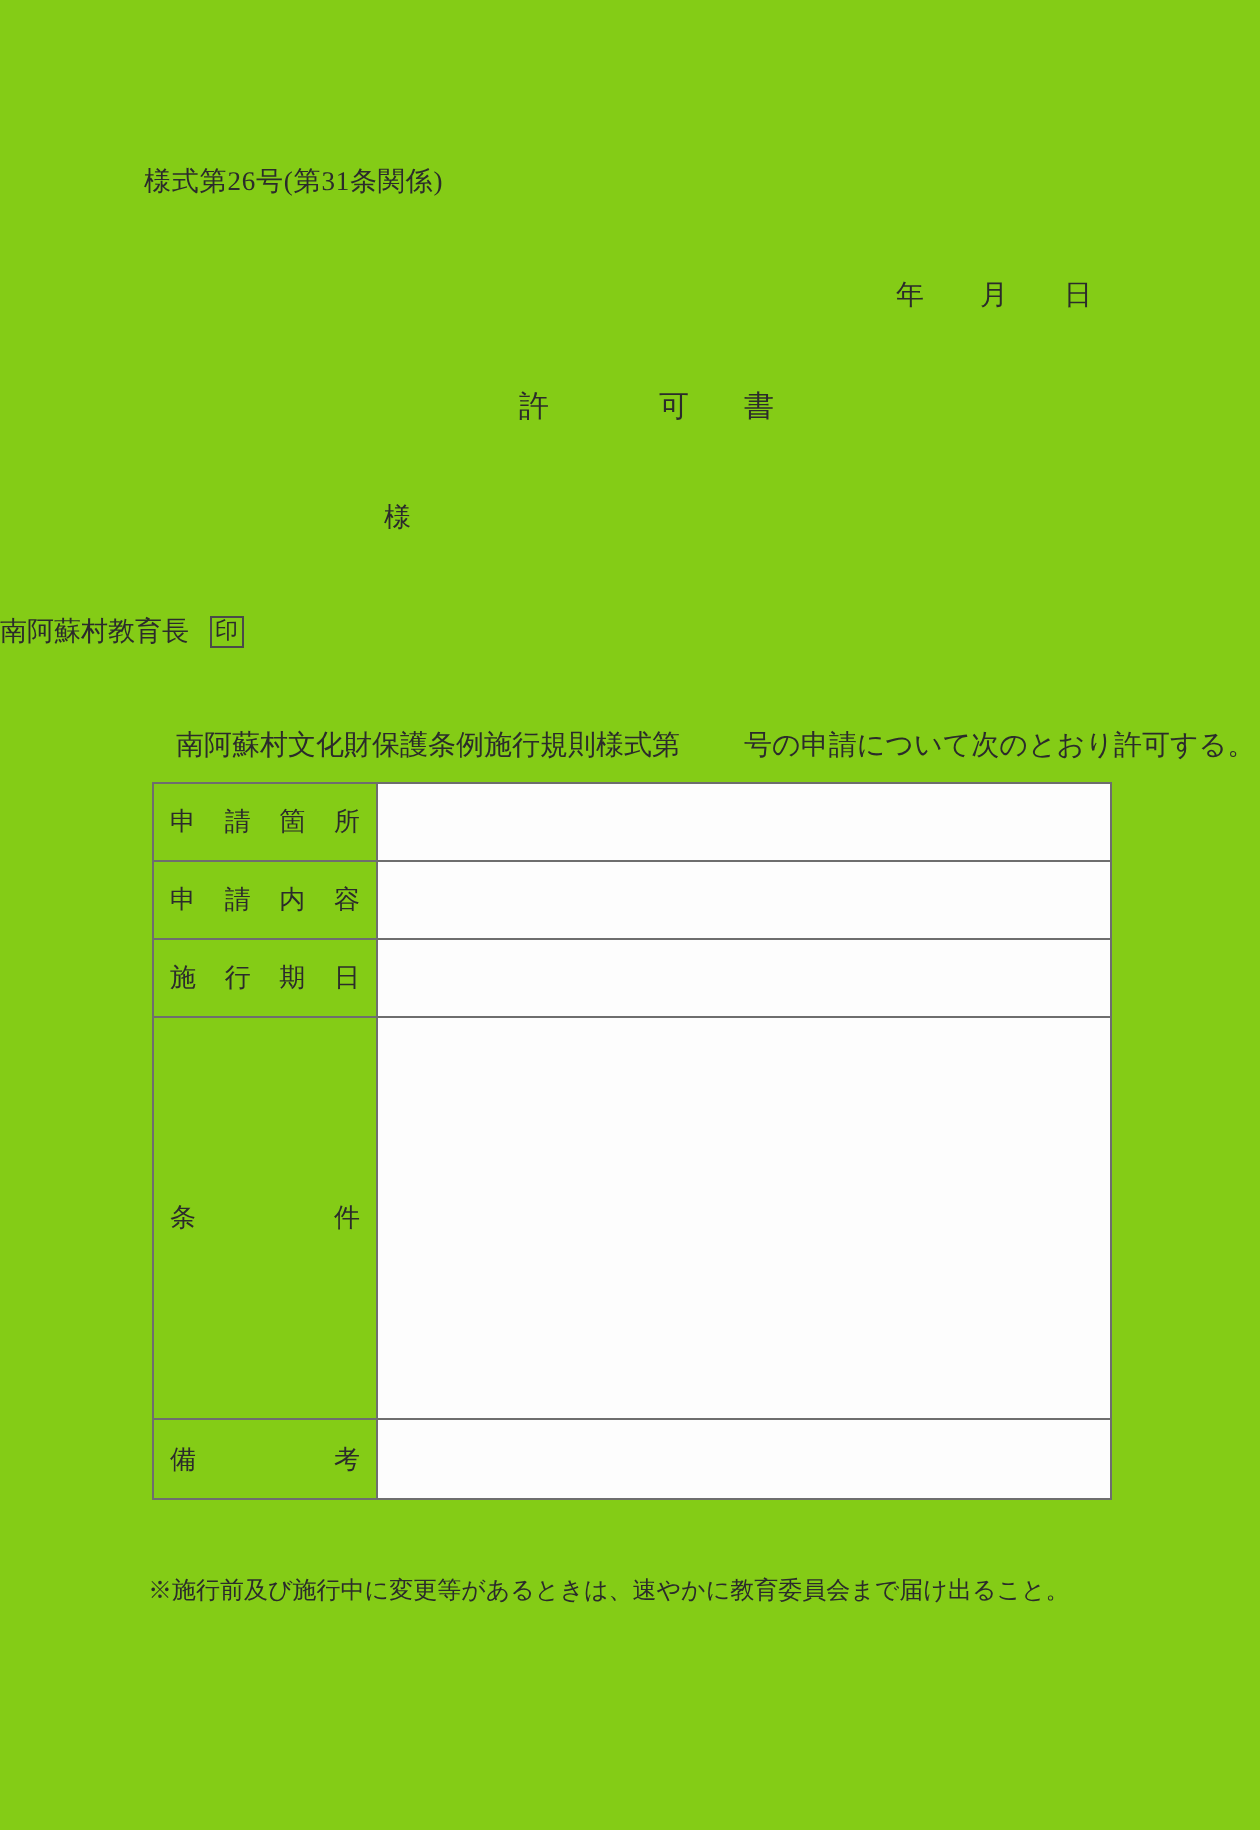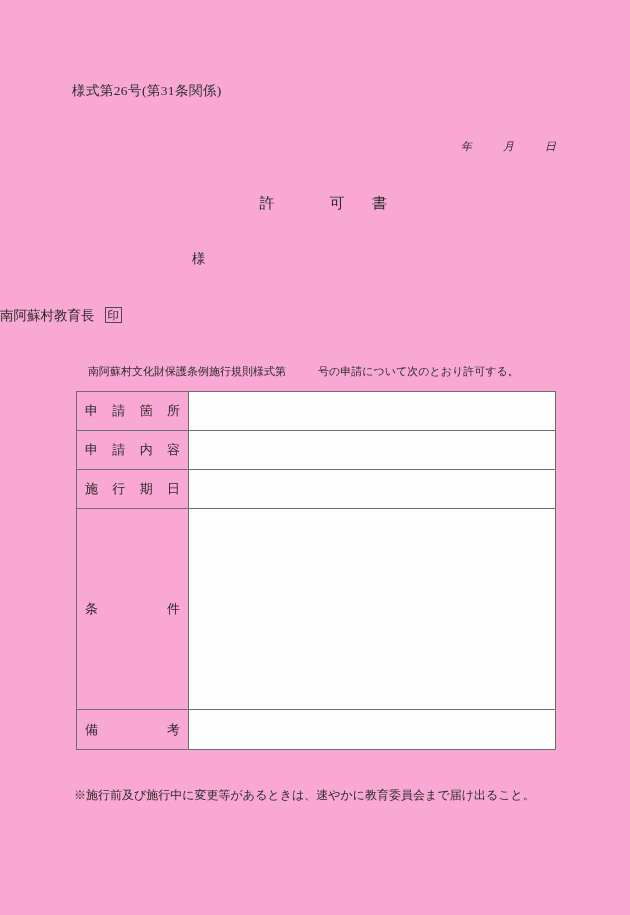--- a/index.html
+++ b/index.html
@@ -12,42 +12,41 @@
     height: 915px;
     position: relative;
     font-family: "Liberation Serif", "DejaVu Serif", serif;
     color: #2b2b2b;
     overflow: hidden;
   }
 
   .page {
     position: absolute;
     inset: 0;
-    background: #f9a8d4;
+    background: #84cc16;
   }
 
   
   .form-number {
     position: absolute;
     left: 72px;
     top: 82px;
     font-size: 13.5px;
     letter-spacing: 0.4px;
     white-space: nowrap;
   }
 
   .date-line {
     position: absolute;
     left: 0;
-    right: 71px;
+    right: 84px;
     top: 139px;
     text-align: right;
-    font-size: 11px;
-    white-space: nowrap;
-    font-style: italic;
+    font-size: 14px;
+    white-space: nowrap;
   }
   .date-line .d-seg {
     display: inline-block;
     width: 42px;
     text-align: left;
   }
   .date-line .d-seg.last {
     width: 14px;
   }
 
@@ -93,21 +92,21 @@
     font-size: 11.5px;
     line-height: 14px;
     vertical-align: 1px;
   }
 
   
   .body-sentence {
     position: absolute;
     left: 88px;
     top: 364px;
-    font-size: 11px;
+    font-size: 14px;
     white-space: nowrap;
   }
   .body-sentence .blank {
     display: inline-block;
     width: 32px;
   }
 
   
   .form-table {
     position: absolute;

